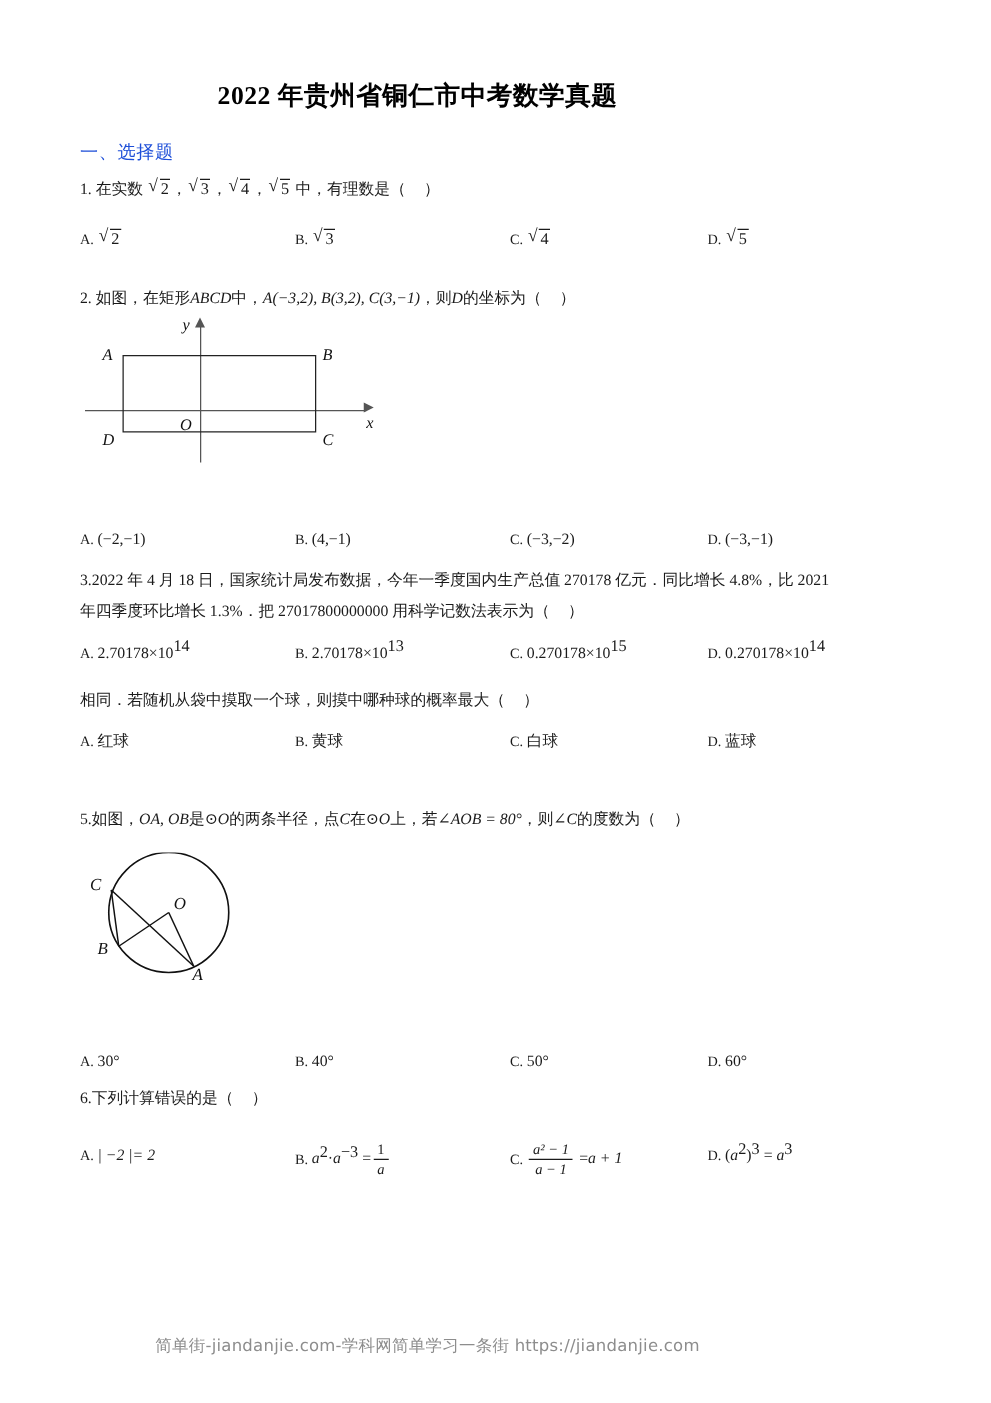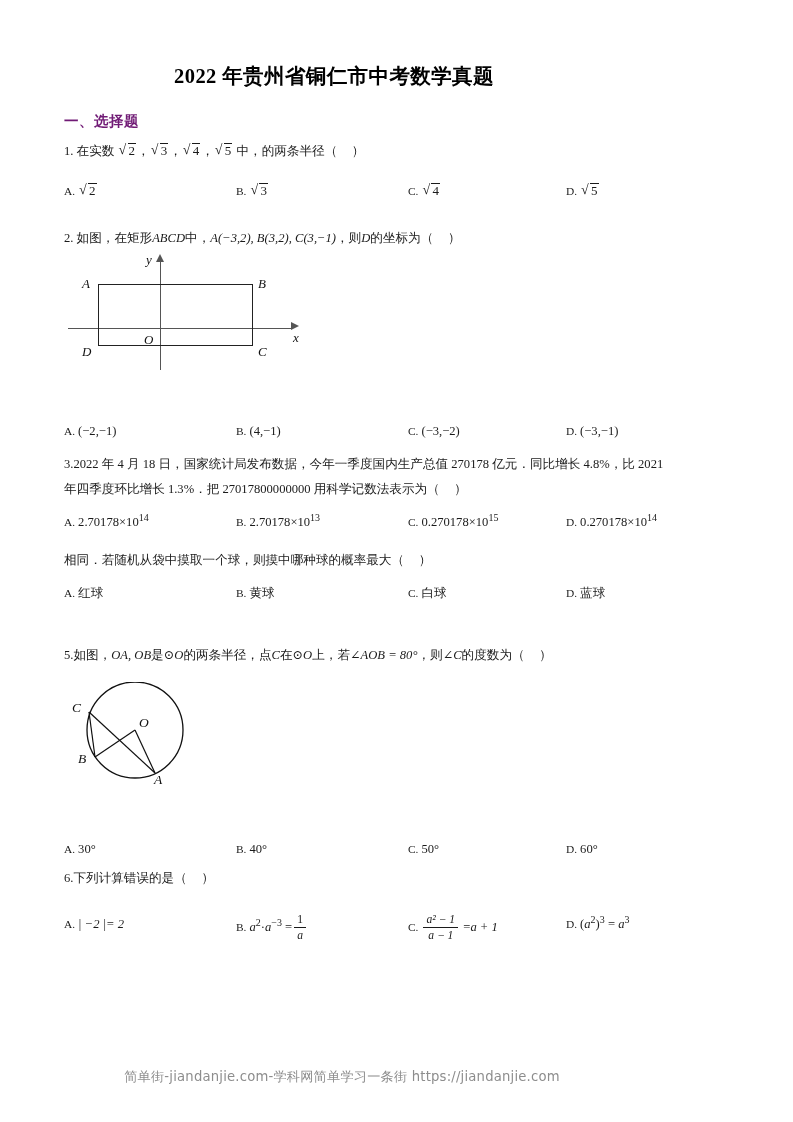--- a/index.html
+++ b/index.html
@@ -29,23 +29,23 @@
     font-size: 20.5px;
     font-weight: bold;
     letter-spacing: 0.4px;
     color: #000;
   }
   .section-head {
     position: absolute;
     left: 64px;
     top: 112px;
     font-size: 14.5px;
-    font-weight: bold;
+    font-weight: normal;
     letter-spacing: 0.5px;
-    color: #701a75;
+    color: #1d4ed8;
     text-align: center;
   }
   .qblock {
     position: absolute;
     left: 64px;
     width: 680px;
   }
   .qtext {
     font-size: 12.6px;
     line-height: 25px;
@@ -106,21 +106,21 @@
     text-align: center;
     font-size: 11.6px;
     line-height: 1.15;
     margin: 0 2px;
     position: relative;
     top: -0.5px;
   }
   .frac > .num { display: block; padding: 0 3px 1px 3px; }
   .frac > .den { display: block; border-top: 1px solid #1a1a1a; padding: 1px 3px 0 3px; }
 
-  sup.exp { font-size: 10px; vertical-align: super; line-height: 0; }
+  sup.exp { font-size: 13px; vertical-align: super; line-height: 0; }
 
   
   .fig-rect {
     position: absolute;
     left: 60px;
     top: 252px;
     width: 260px;
     height: 120px;
   }
   .fig-rect .axis-x {
@@ -208,21 +208,21 @@
 
   <div class="doc-title">2022 年贵州省铜仁市中考数学真题</div>
 
   <div class="section-head">一、选择题</div>
 
   <div class="qblock" style="top:138px;">
     <div class="qtext">
       <span>1.</span>
       <span>在实数</span>
       <span class="rad"><span class="radicand">2</span></span>，<span class="rad"><span class="radicand">3</span></span>，<span class="rad"><span class="radicand">4</span></span>，<span class="rad"><span class="radicand">5</span></span>
-      <span>中，的两条半径（</span><span class="paren-blank">&nbsp;&nbsp;&nbsp;&nbsp;</span><span>）</span>
+      <span>中，有理数是（</span><span class="paren-blank">&nbsp;&nbsp;&nbsp;&nbsp;</span><span>）</span>
     </div>
     <div class="options" style="margin-top:16px;">
       <div class="opt c0">
         <span class="opt-label">A.</span><span class="rad"><span class="radicand">2</span></span>
       </div>
       <div class="opt c1">
         <span class="opt-label">B.</span><span class="rad"><span class="radicand">3</span></span>
       </div>
       <div class="opt c2">
         <span class="opt-label">C.</span><span class="rad"><span class="radicand">4</span></span>

